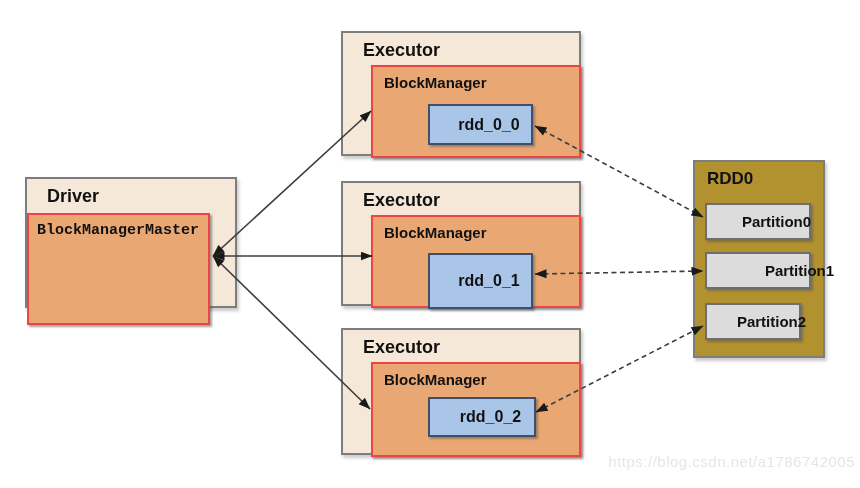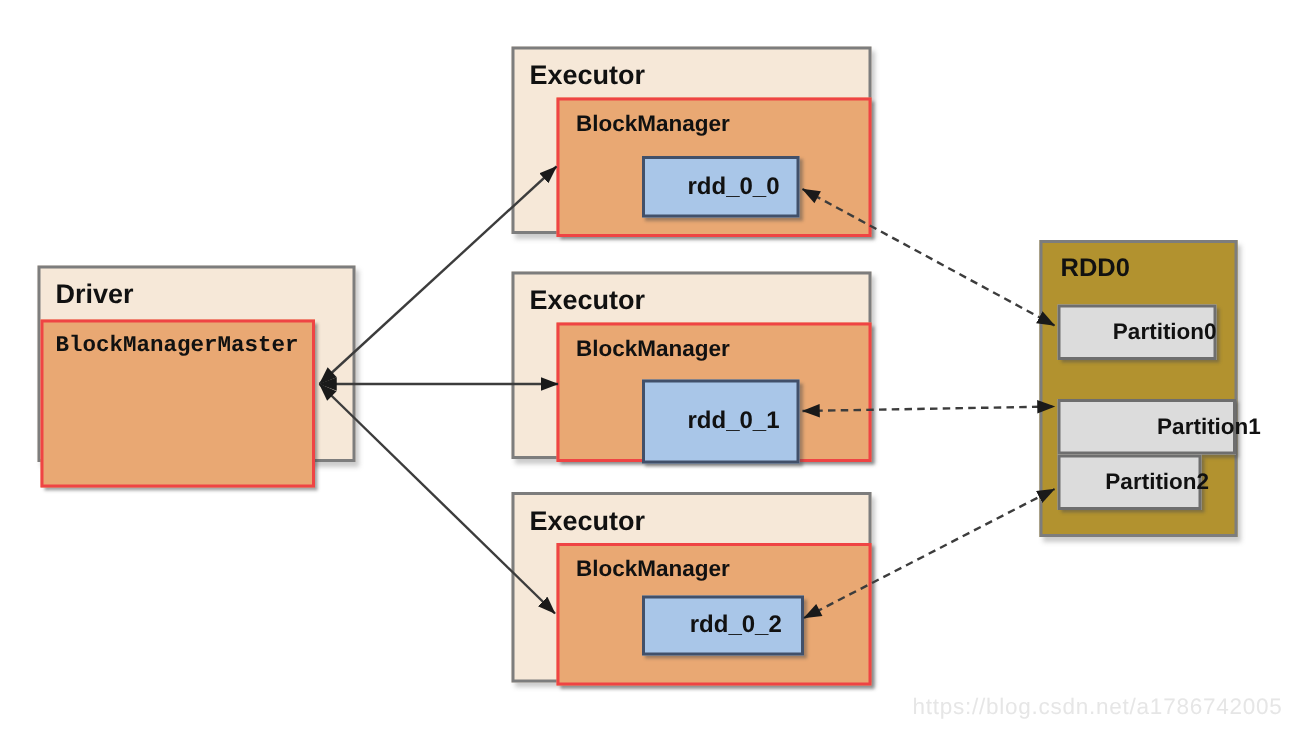--- a/index.html
+++ b/index.html
@@ -48,21 +48,21 @@
     border: 2px solid #6e6e6e;
     box-shadow: 2px 2px 2px rgba(80,80,80,0.5);
     display: flex;
     align-items: center;
     justify-content: center;
   }
   .lbl-outer {
     font-size: 18px;
     font-weight: 700;
     color: #111111;
-    padding: 7px 0 0 10px;
+    padding: 7px 0 0 20px;
   }
   .lbl-inner {
     font-size: 15px;
     font-weight: 700;
     color: #111111;
     padding: 7px 0 0 11px;
   }
   .lbl-block {
     font-size: 16px;
     font-weight: 700;
@@ -86,21 +86,21 @@
     stroke: var(--line_color, #3c3c3c);
     stroke-width: 1.6;
     fill: none;
   }
   #edge-layer line.dashed {
     stroke-dasharray: 5 3.5;
   }
   .watermark {
     position: absolute;
     right: 5px;
-    bottom: 8px;
+    bottom: 18px;
     font-size: 15px;
     font-weight: 400;
     color: var(--watermark_color, #e6e6e6);
     letter-spacing: 0.5px;
     margin-left: 28px;
   }
 </style>
 </head>
 <body>
 
@@ -142,21 +142,21 @@
   <div class="box blue-block" style="left:428px; top:397px; width:108px; height:40px;">
     <span class="lbl-block">rdd_0_2</span>
   </div>
 
   <div class="box gold" style="left:693px; top:160px; width:132px; height:198px;">
     <div class="lbl-outer" style="font-size:17px; padding-left:12px;">RDD0</div>
   </div>
   <div class="box gray-block" style="left:705px; top:203px; width:106px; height:37px;">
     <span class="lbl-partition">Partition0</span>
   </div>
-  <div class="box gray-block" style="left:705px; top:266px; width:119px; height:37px;padding-left:46px;">
+  <div class="box gray-block" style="left:705px; top:252px; width:106px; height:37px;padding-left:46px;">
     <span class="lbl-partition">Partition1</span>
   </div>
   <div class="box gray-block" style="left:705px; top:303px; width:96px; height:37px;">
     <span class="lbl-partition">Partition2</span>
   </div>
 
   <svg id="edge-layer" xmlns="http://www.w3.org/2000/svg">
     <defs>
       <marker id="ah-end" markerUnits="userSpaceOnUse" markerWidth="13" markerHeight="10" refX="11.5" refY="4.5" orient="auto">
         <path d="M0,0 L12,4.5 L0,9 z" fill="#1a1a1a"></path>

